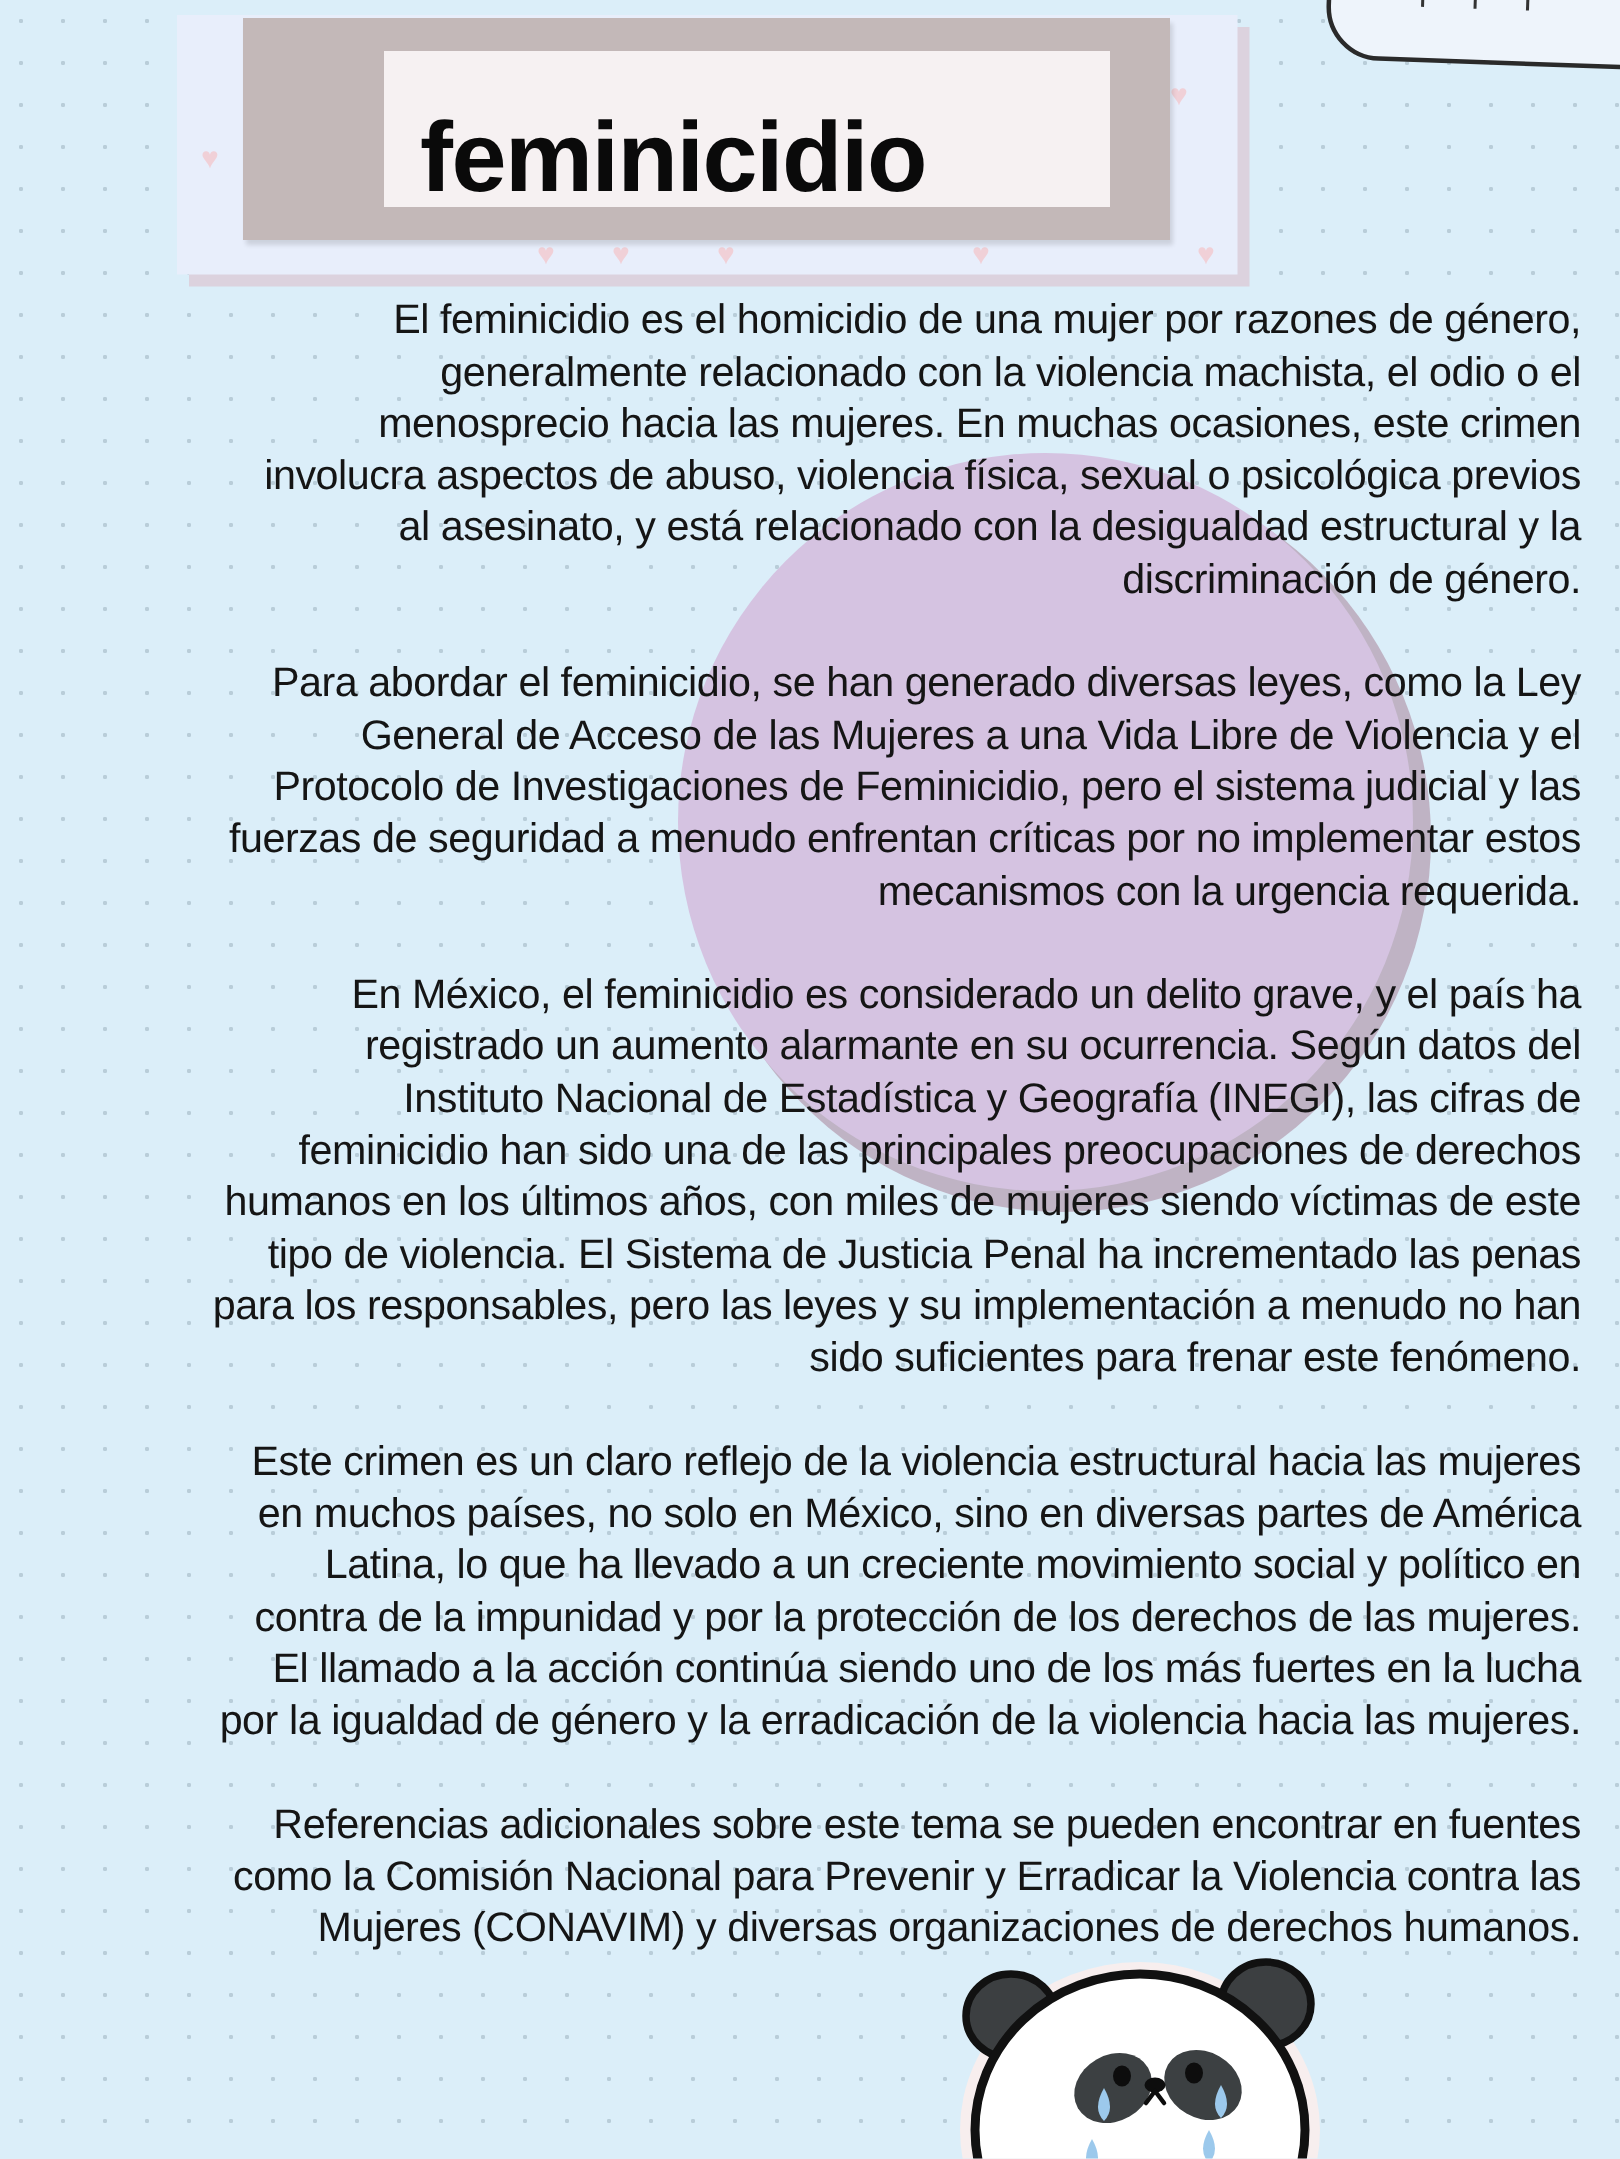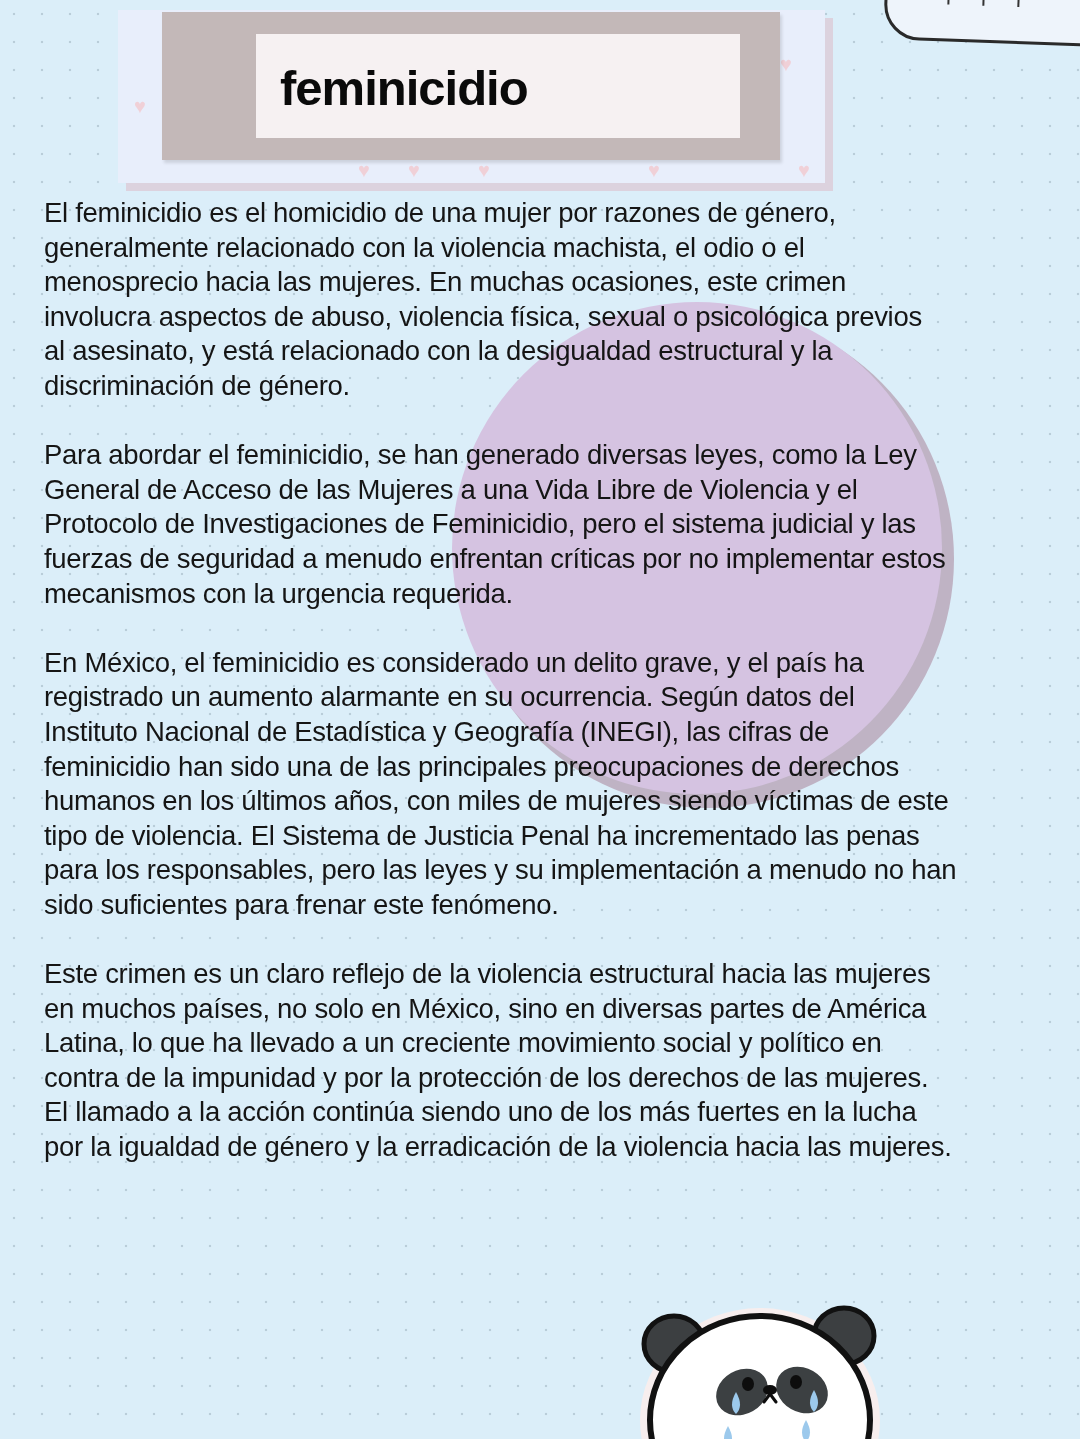--- a/index.html
+++ b/index.html
@@ -71,24 +71,24 @@
       position: absolute;
       left: 256px;
       top: 34px;
       width: 484px;
       height: 104px;
       background: #f6f1f2;
     }
     .title-text {
       position: absolute;
       left: 280px;
-      top: 48px;
+      top: 64px;
       font-family: "Liberation Sans", sans-serif;
       font-weight: bold;
-      font-size: 49px;
+      font-size: 66px;
       letter-spacing: -1px;
       line-height: 80px;
       color: #0a0a0a;
       margin: 0;
     }
 
     
     .circle-shadow {
       position: absolute;
       left: 462px;
@@ -107,20 +107,21 @@
       border-radius: 50%;
       background: #d5c3e1;
     }
 
     
     .content {
       position: absolute;
       left: 44px;
       top: 196px;
       width: 1010px;
+      text-align: right;
     }
     .content p {
       margin: 0 0 34.6px 0;
       font-size: 27.5px;
       line-height: 34.6px;
       letter-spacing: -0.3px;
       color: #151515;
       white-space: pre-line;
     }
 
@@ -177,20 +178,23 @@
 humanos en los últimos años, con miles de mujeres siendo víctimas de este
 tipo de violencia. El Sistema de Justicia Penal ha incrementado las penas
 para los responsables, pero las leyes y su implementación a menudo no han
 sido suficientes para frenar este fenómeno.</p>
   <p>Este crimen es un claro reflejo de la violencia estructural hacia las mujeres
 en muchos países, no solo en México, sino en diversas partes de América
 Latina, lo que ha llevado a un creciente movimiento social y político en
 contra de la impunidad y por la protección de los derechos de las mujeres.
 El llamado a la acción continúa siendo uno de los más fuertes en la lucha
 por la igualdad de género y la erradicación de la violencia hacia las mujeres.</p>
+  <p>Referencias adicionales sobre este tema se pueden encontrar en fuentes
+como la Comisión Nacional para Prevenir y Erradicar la Violencia contra las
+Mujeres (CONAVIM) y diversas organizaciones de derechos humanos.</p>
 </div>
 
 <svg class="panda" viewBox="0 0 256 160" xmlns="http://www.w3.org/2000/svg">
 
   <ellipse cx="128" cy="122" rx="120" ry="112" fill="#f7eeee"></ellipse>
 
   <ellipse cx="42" cy="46" rx="30" ry="28" fill="#3c3f41" stroke="#111" stroke-width="5"></ellipse>
   <ellipse cx="212" cy="38" rx="30" ry="28" fill="#3c3f41" stroke="#111" stroke-width="5"></ellipse>
 
   <ellipse cx="128" cy="122" rx="110" ry="104" fill="#ffffff" stroke="#111" stroke-width="6"></ellipse>

